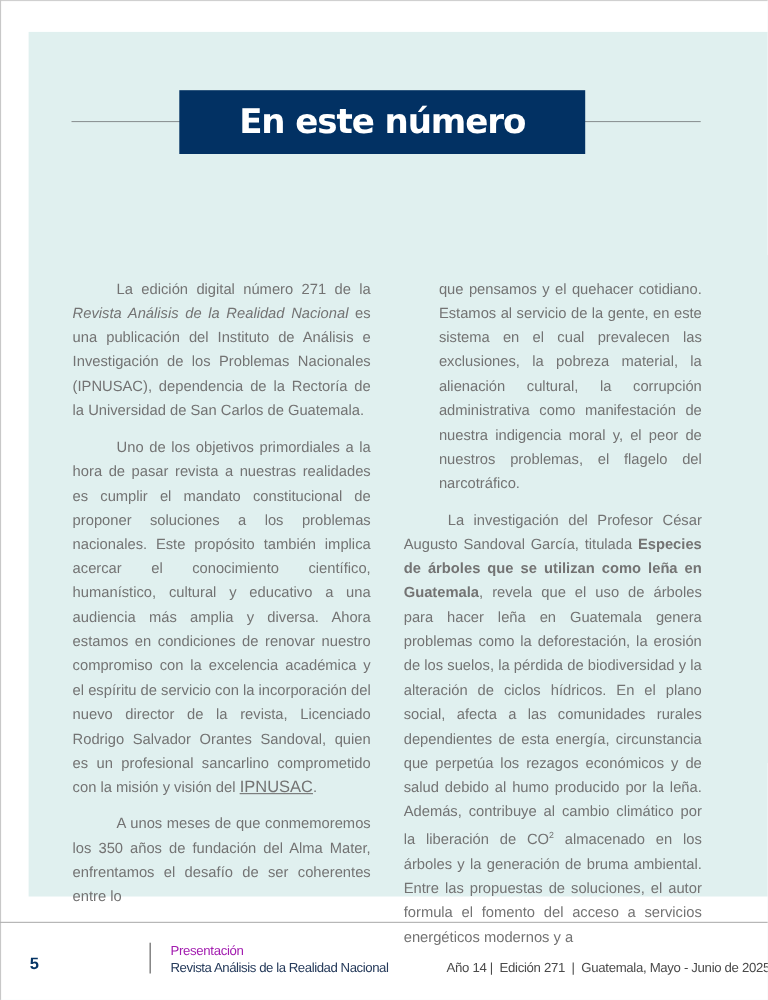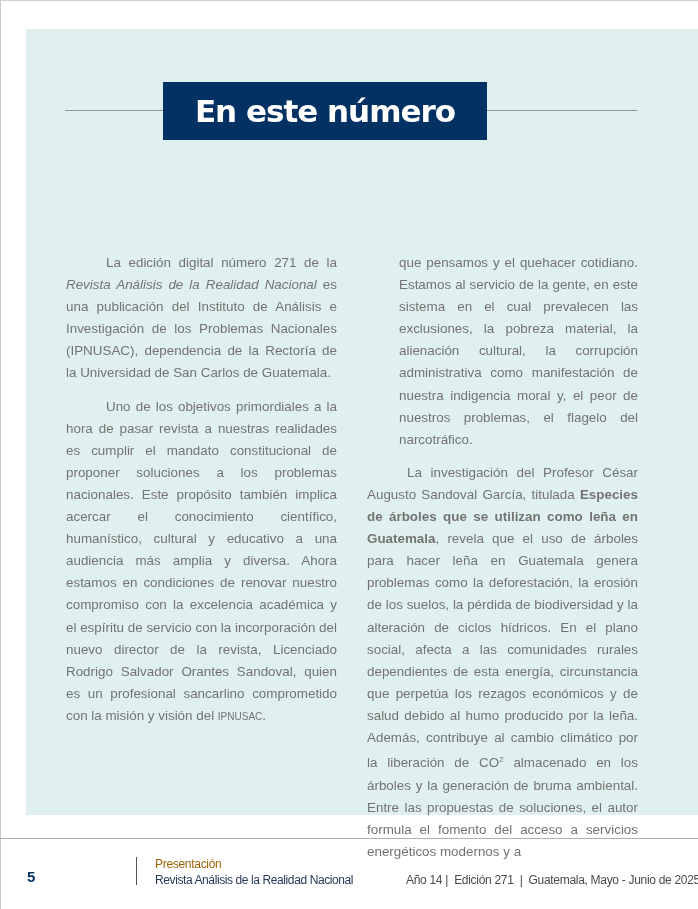--- a/index.html
+++ b/index.html
@@ -10,62 +10,63 @@
     color: #2b2b2b;
   }
   .page-border-top { position: absolute; left: 0; top: 0; width: 698px; height: 1px; background: #d0d0d0; }
   .page-border-left { position: absolute; left: 0; top: 0; width: 1px; height: 909px; background: #c8c8c8; }
   .panel {
     position: absolute; left: 26px; top: 29px; width: 672px; height: 786px;
     background: #e0f0ef;
   }
   .title-rule { position: absolute; left: 65px; top: 110px; width: 572px; height: 1px; background: #8e9596; }
   .title-box {
-    position: absolute; left: 163px; top: 82px; width: 324px; height: 58px;
+    position: absolute; left: 163px; top: 82px; width: 369px; height: 58px;
     background: #023163; color: #ffffff;
     display: flex; align-items: center; justify-content: center;
     font-family: "DejaVu Sans", sans-serif; font-weight: bold; font-size: 31px;
     letter-spacing: -1px;
   }
   .col {
     position: absolute; top: 252px; width: 271px;
     font-size: 13.4px; line-height: 22.1px; text-align: justify;
     color: #737373;
   }
   .col-left { left: 66px; }
   .col-right { left: 367px; }
   .col p { margin: 0 0 11px 0; }
   .col p.indent { text-indent: 40px; }
   .col p.cont { text-indent: 0; margin-left: 32px; }
-  .col .small-caps { font-size: 10px; }
+  .col .small-caps { font-size: 15px; text-decoration: underline; }
   .footer-rule { position: absolute; left: 0; top: 838px; width: 698px; height: 1px; background: #b0b0b0; }
   .page-number {
     position: absolute; left: 27px; top: 868px; font-size: 15px; font-weight: bold; color: #053464;
   }
   .footer-divider { position: absolute; left: 136px; top: 857px; width: 1px; height: 28px; background: #555; }
-  .footer-section { position: absolute; left: 155px; top: 857px; font-size: 12px; color: #a16207; letter-spacing: -0.3px; }
+  .footer-section { position: absolute; left: 155px; top: 857px; font-size: 12px; color: #a21caf; letter-spacing: -0.3px; }
   .footer-magazine { position: absolute; left: 155px; top: 873px; font-size: 12px; color: #253a5a; letter-spacing: -0.4px; }
   .footer-meta { position: absolute; left: 406px; top: 873px; font-size: 12px; color: #4a4a4a; letter-spacing: -0.3px; white-space: pre; }
 </style>
 </head>
 <body>
 
 <div class="page-border-top"></div>
 <div class="page-border-left"></div>
 
 <div class="panel"></div>
 
 <div class="title-rule"></div>
 <div class="title-box">
   <span>En este número</span>
 </div>
 
 <div class="col col-left">
     <p class="indent"><span>La edición digital número 271 de la </span><em>Revista Análisis de la Realidad Nacional</em><span> es una publicación del Instituto de Análisis e Investigación de los Problemas Nacionales (IPNUSAC), dependencia de la Rectoría de la Universidad de San Carlos de Guatemala.</span></p>
     <p class="indent"><span>Uno de los objetivos primordiales a la hora de pasar revista a nuestras realidades es cumplir el mandato constitucional de proponer soluciones a los problemas nacionales. Este propósito también implica acercar el conocimiento científico, humanístico, cultural y educativo a una audiencia más amplia y diversa. Ahora estamos en condiciones de renovar nuestro compromiso con la excelencia académica y el espíritu de servicio con la incorporación del nuevo director de la revista, Licenciado Rodrigo Salvador Orantes Sandoval, quien es un profesional sancarlino comprometido con la misión y visión del </span><span class="small-caps">IPNUSAC</span><span>.</span></p>
+    <p class="indent"><span>A unos meses de que conmemoremos los 350 años de fundación del Alma Mater, enfrentamos el desafío de ser coherentes entre lo</span></p>
   </div>
 <div class="col col-right">
     <p class="cont"><span>que pensamos y el quehacer cotidiano. Estamos al servicio de la gente, en este sistema en el cual prevalecen las exclusiones, la pobreza material, la alienación cultural, la corrupción administrativa como manifestación de nuestra indigencia moral y, el peor de nuestros problemas, el flagelo del narcotráfico.</span></p>
     <p class="indent"><span>La investigación del Profesor César Augusto Sandoval García, titulada </span><strong>Especies de árboles que se utilizan como leña en Guatemala</strong><span>, revela que el uso de árboles para hacer leña en Guatemala genera problemas como la deforestación, la erosión de los suelos, la pérdida de biodiversidad y la alteración de ciclos hídricos. En el plano social, afecta a las comunidades rurales dependientes de esta energía, circunstancia que perpetúa los rezagos económicos y de salud debido al humo producido por la leña. Además, contribuye al cambio climático por la liberación de CO</span><sup style="font-size: 8px;">2</sup><span> almacenado en los árboles y la generación de bruma ambiental. Entre las propuestas de soluciones, el autor formula el fomento del acceso a servicios energéticos modernos y a</span></p>
   </div>
 
 <div class="footer-rule"></div>
 <div class="page-number">5</div>
 <div class="footer-divider"></div>
 <div class="footer-section">Presentación</div>

